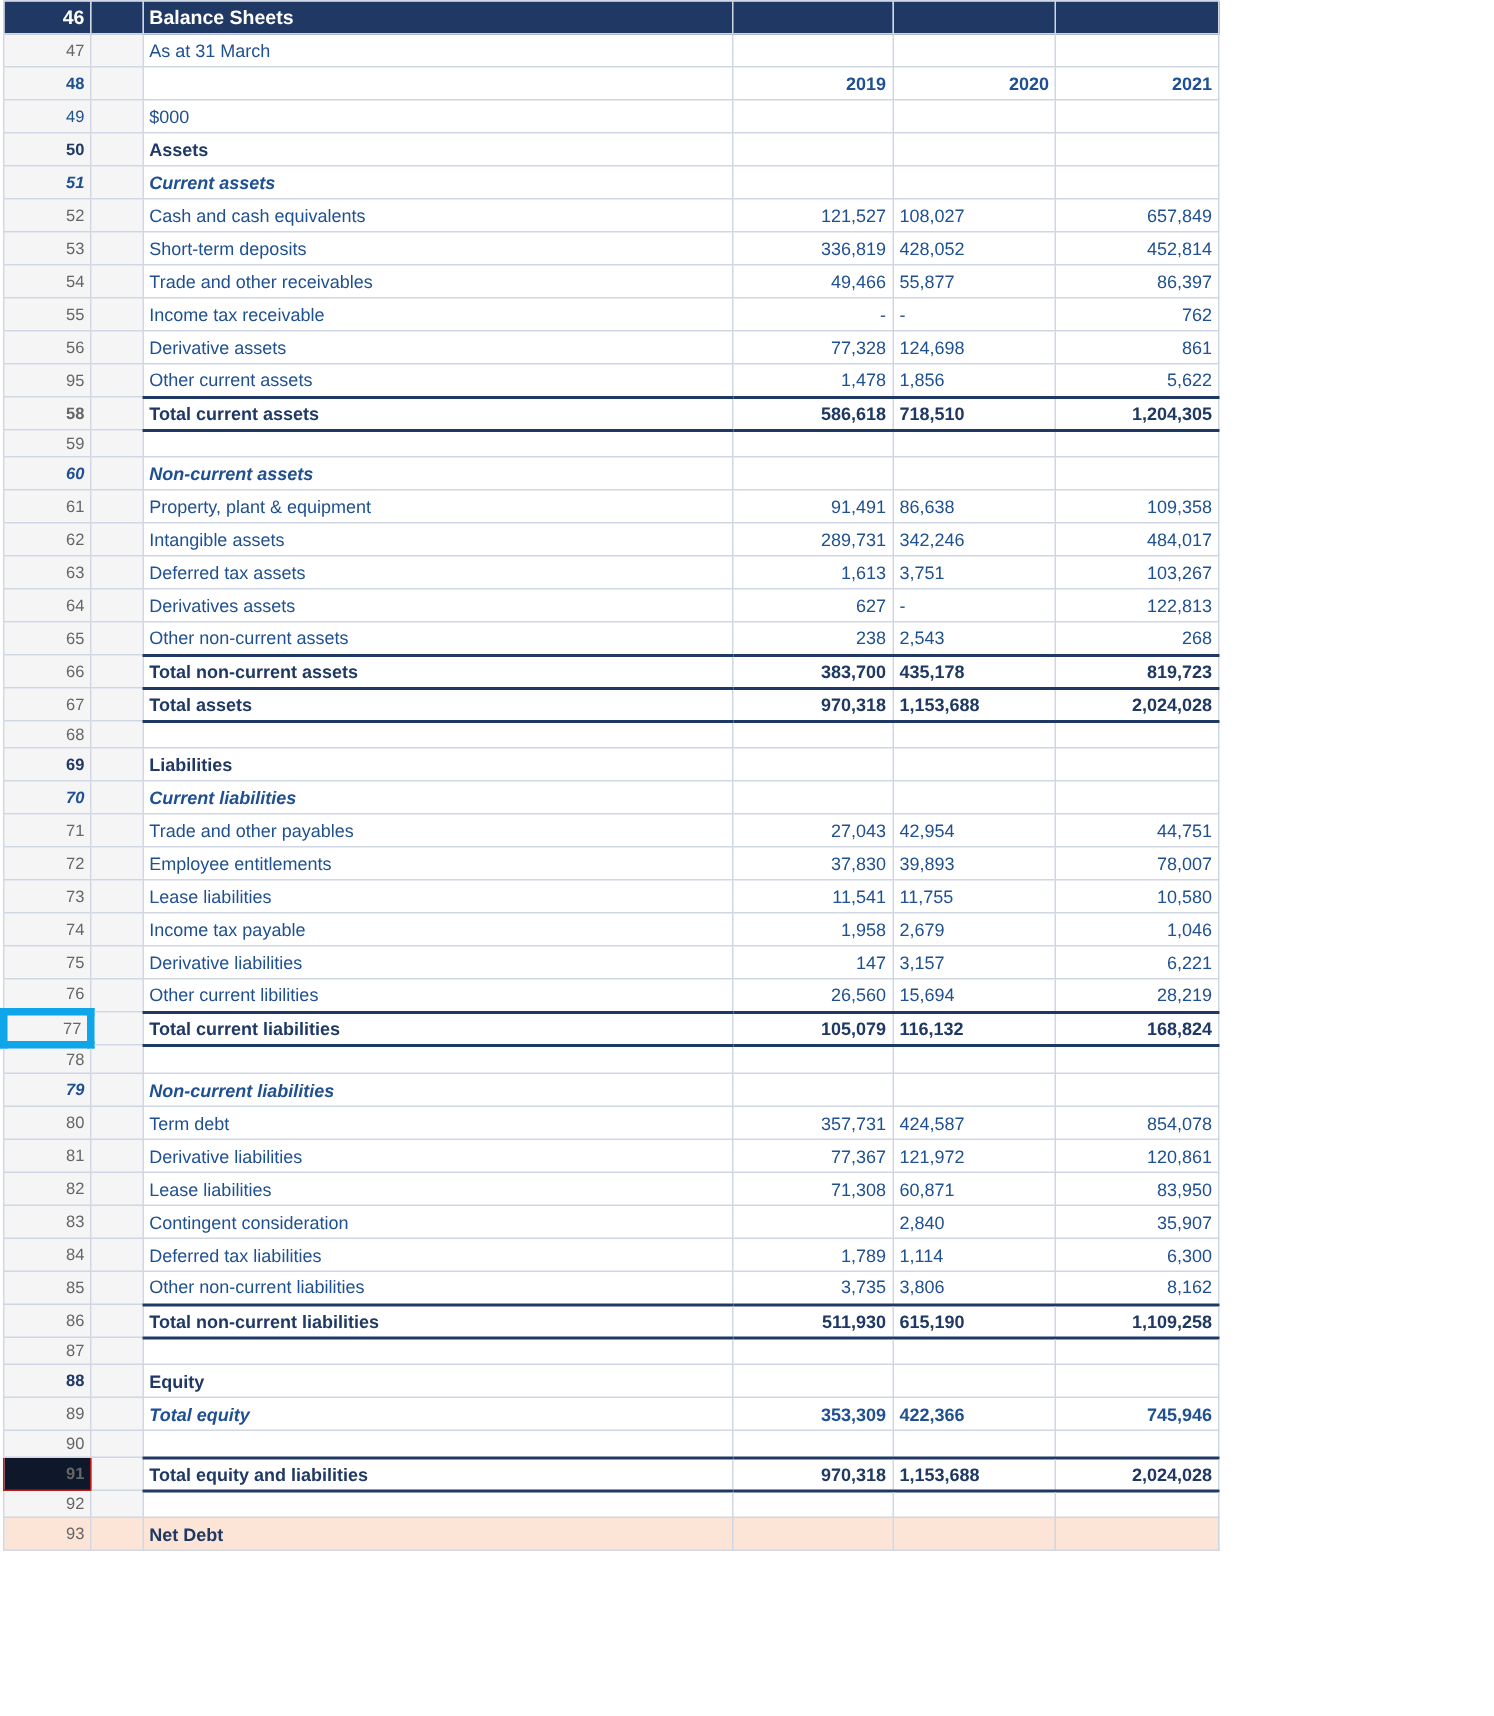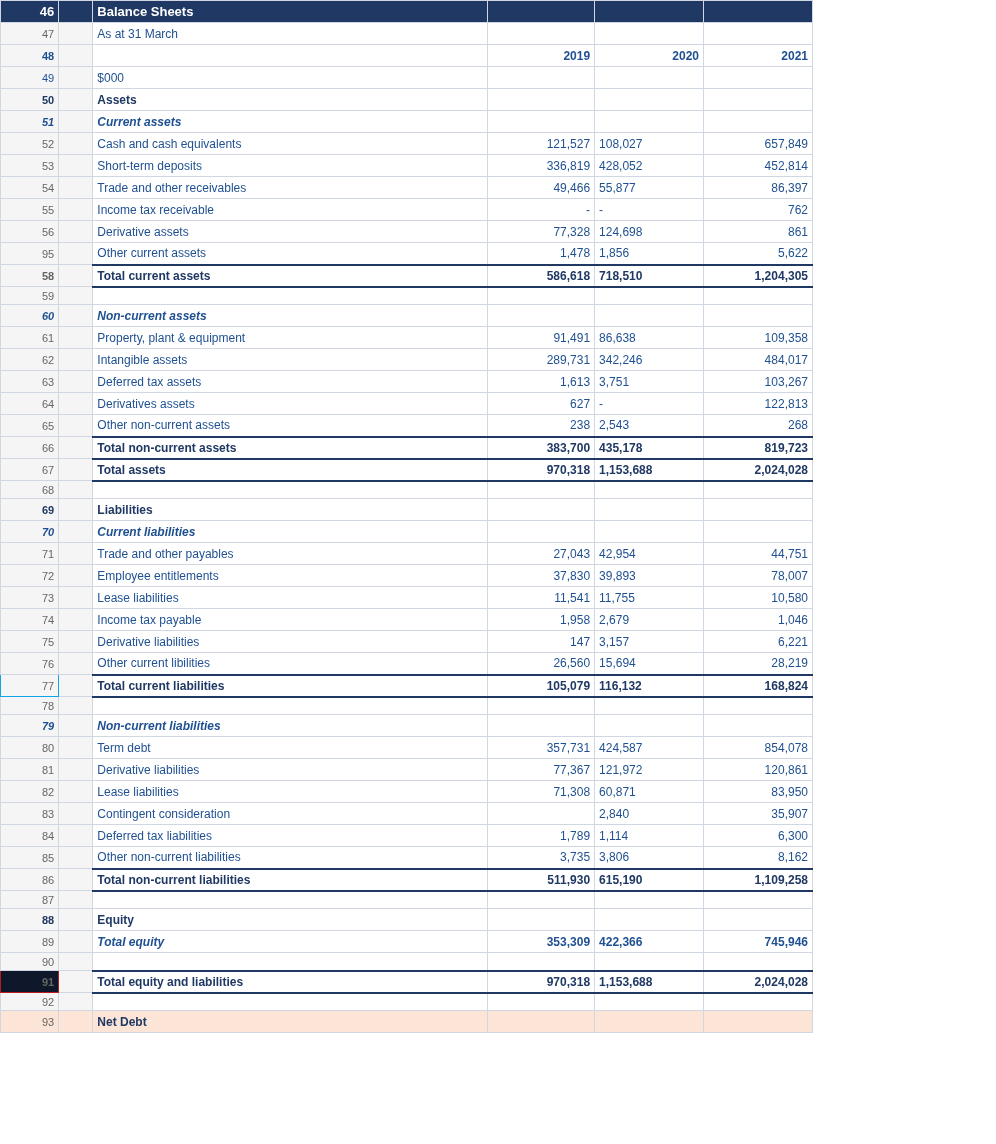--- a/index.html
+++ b/index.html
@@ -379,21 +379,21 @@
     <tr class="data-row">
       <td class="row-num">76</td>
       <td class="col-a"></td>
       <td class="col-b">Other current libilities</td>
       <td class="col-2019">26,560</td>
       <td class="col-2020">15,694</td>
       <td class="col-2021">28,219</td>
     </tr>
 
     <tr class="total-row">
-      <td class="row-num" style="border:1px solid #0ea5e9; font-weight:normal; color:#666; background:#f5f5f5;">77</td>
+      <td class="row-num" style="border:5px solid #0ea5e9; font-weight:normal; color:#666; background:#f5f5f5;">77</td>
       <td class="col-a" style="border:1px solid #d0d7e3;"></td>
       <td class="col-b">Total current liabilities</td>
       <td class="col-2019">105,079</td>
       <td class="col-2020">116,132</td>
       <td class="col-2021">168,824</td>
     </tr>
 
     <tr class="empty-row">
       <td class="row-num">78</td>
       <td class="col-a"></td>

